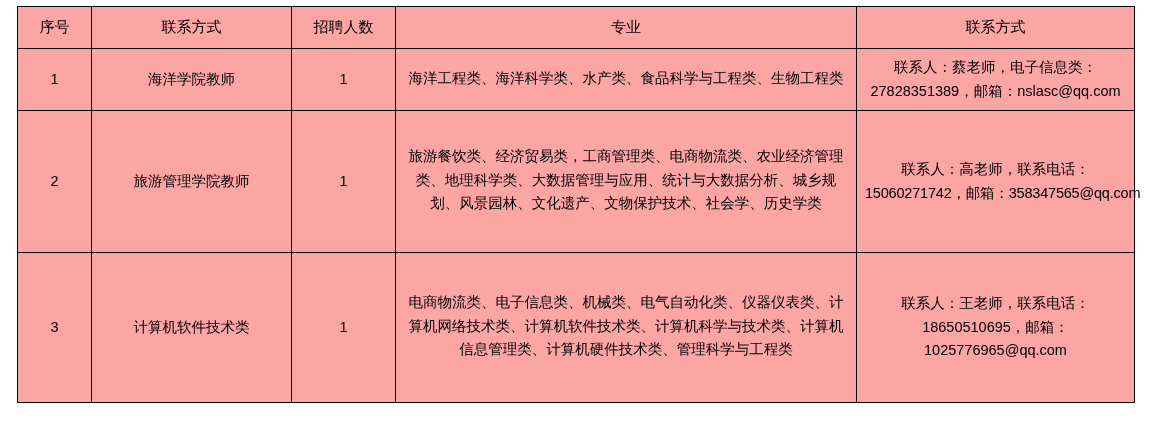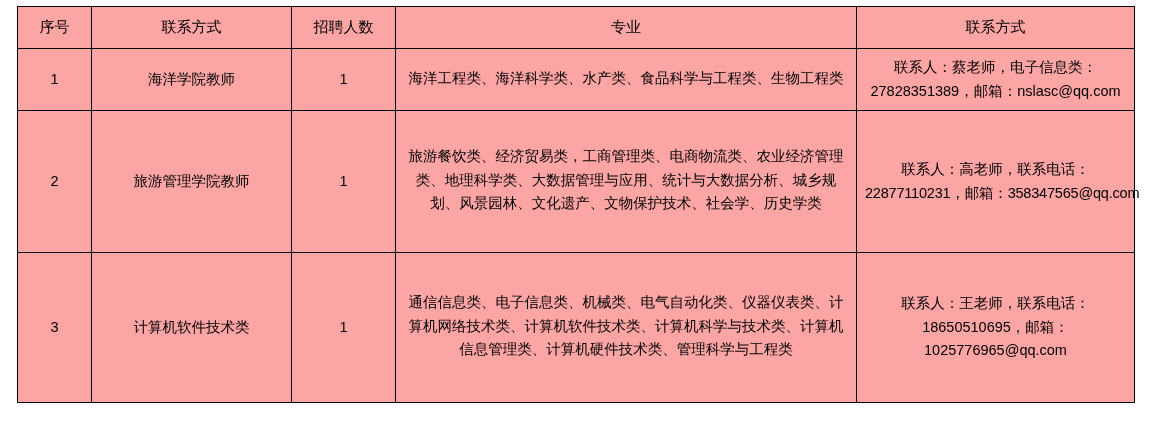--- a/index.html
+++ b/index.html
@@ -95,28 +95,28 @@
           <span class="contact-line">27828351389，邮箱：nslasc@qq.com</span>
         </td>
       </tr>
       <tr class="row-2">
         <td class="cell-no">2</td>
         <td class="cell-post">旅游管理学院教师</td>
         <td class="cell-count">1</td>
         <td class="cell-major">旅游餐饮类、经济贸易类，工商管理类、电商物流类、农业经济管理类、地理科学类、大数据管理与应用、统计与大数据分析、城乡规划、风景园林、文化遗产、文物保护技术、社会学、历史学类</td>
         <td class="cell-contact">
           <span class="contact-line">联系人：高老师，联系电话：</span>
-          <span class="contact-line tight">22877110231，邮箱：358347565@qq.com</span>
+          <span class="contact-line tight">15060271742，邮箱：358347565@qq.com</span>
         </td>
       </tr>
       <tr class="row-3">
         <td class="cell-no">3</td>
         <td class="cell-post">计算机软件技术类</td>
         <td class="cell-count">1</td>
-        <td class="cell-major">通信信息类、电子信息类、机械类、电气自动化类、仪器仪表类、计算机网络技术类、计算机软件技术类、计算机科学与技术类、计算机信息管理类、计算机硬件技术类、管理科学与工程类</td>
+        <td class="cell-major">电商物流类、电子信息类、机械类、电气自动化类、仪器仪表类、计算机网络技术类、计算机软件技术类、计算机科学与技术类、计算机信息管理类、计算机硬件技术类、管理科学与工程类</td>
         <td class="cell-contact">
           <span class="contact-line">联系人：王老师，联系电话：</span>
           <span class="contact-line">18650510695，邮箱：</span>
           <span class="contact-line">1025776965@qq.com</span>
         </td>
       </tr>
     </tbody>
   </table>
 </div>
 

